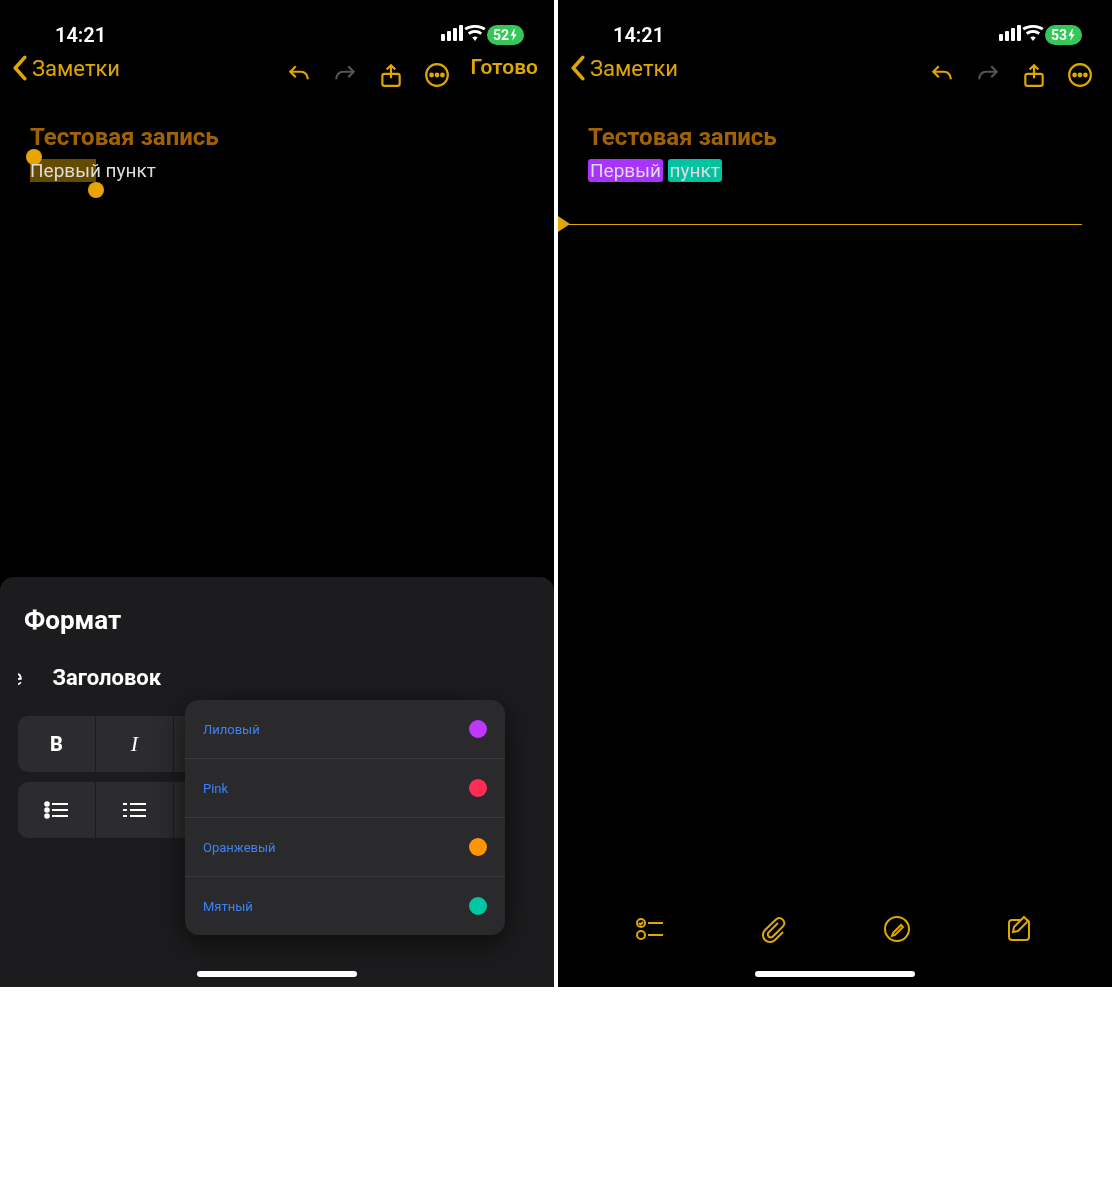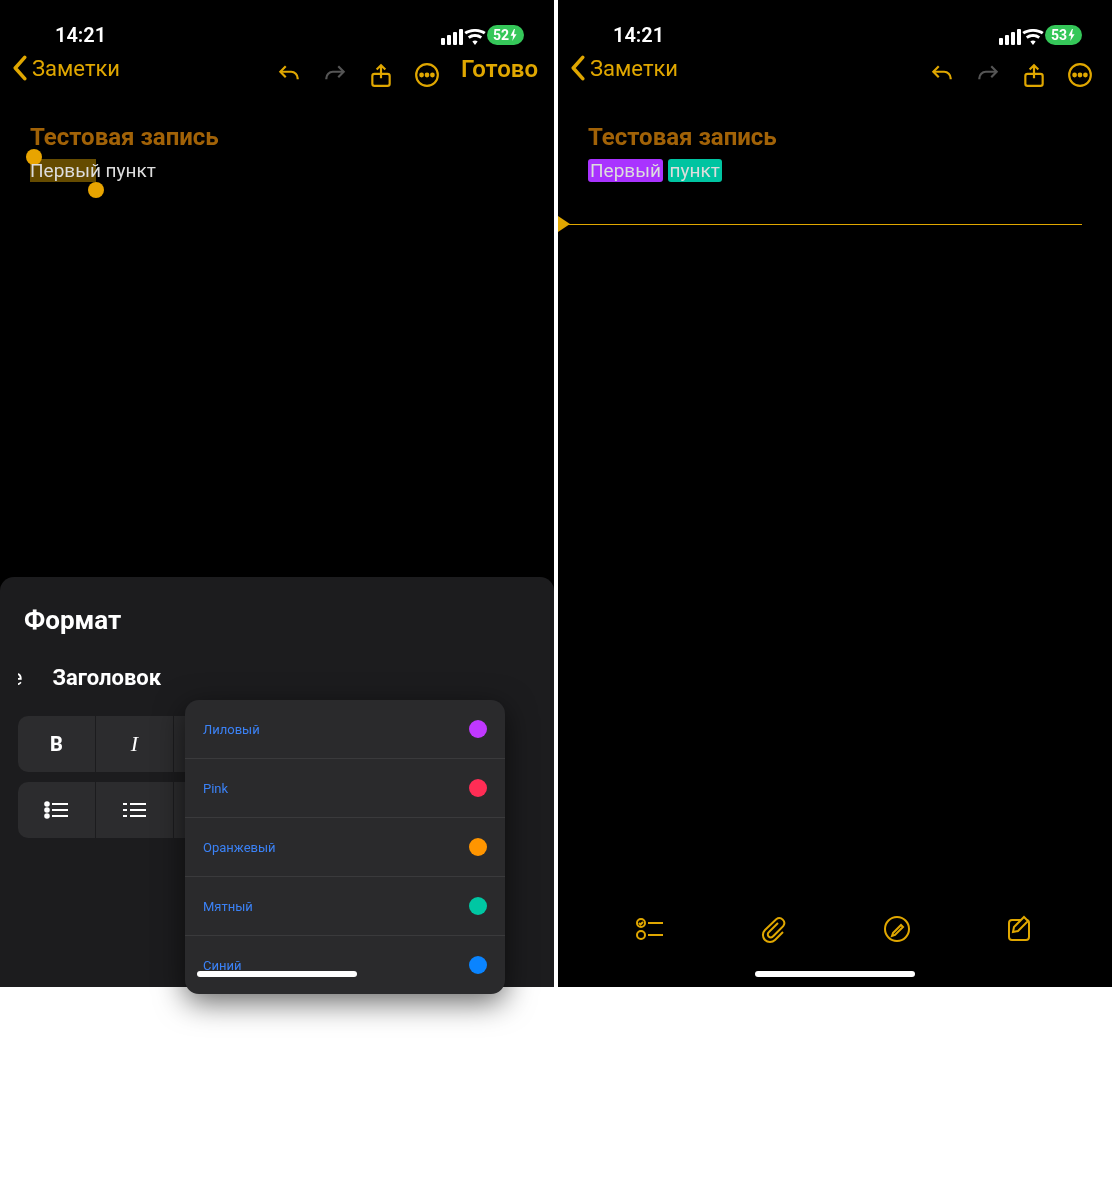--- a/index.html
+++ b/index.html
@@ -28,21 +28,21 @@
   
   .status-bar {
     height: 55px;
     display: flex;
     justify-content: space-between;
     align-items: center;
     padding: 15px 30px 0 55px;
     font-size: 20px;
     font-weight: 600;
   }
-  .status-right { display: flex; align-items: flex-end; gap: 1px; }
+  .status-right { display: flex; align-items: flex-start; gap: 1px; }
   .signal-bars { display: flex; align-items: flex-end; gap: 2px; }
   .signal-bars span { width: 4px; background: #fff; border-radius: 1px; }
   .signal-bars span:nth-child(1){height:7px;}
   .signal-bars span:nth-child(2){height:10px;}
   .signal-bars span:nth-child(3){height:13px;}
   .signal-bars span:nth-child(4){height:16px;}
   .wifi-icon { width: 22px; height: 16px; }
   .battery-pill {
     background: #35c759;
     border-radius: 10px;
@@ -66,21 +66,21 @@
   .nav-back { display: flex; align-items: center; color: #e0a700; font-size: 22px; }
   .nav-back svg { width: 16px; height: 26px; margin-right: 4px; }
   .nav-spacer { flex: 1; }
   .nav-btn {
     width: 40px; height: 40px;
     display: flex; align-items: center; justify-content: center;
     color: #e0a700;
   }
   .nav-btn.disabled { color: #555; }
   .nav-btn svg { width: 26px; height: 26px; }
-  .nav-done { color: #e0a700; font-size: 24px; font-weight: 600; padding: 0 4px 0 8px; }
+  .nav-done { color: #e0a700; font-size: 21px; font-weight: 600; padding: 0 4px 0 8px; }
   
   .note-body { padding: 8px 30px; }
   .note-title { font-size: 24px; font-weight: 700; color: #a16207; margin-bottom: 8px; }
   .note-line { font-size: 19px; color: #ddd; position: relative; }
   
   .sel-wrap { position: relative; display: inline-block; }
   .sel-highlight {
     position: absolute;
     left: 0; top: 0; bottom: 0;
     width: 66px;
@@ -315,24 +315,20 @@
       <span class="swatch" style="background:#ff2d55"></span>
     </div>
     <div class="color-row">
       <span>Оранжевый</span>
       <span class="swatch" style="background:#ff9500"></span>
     </div>
     <div class="color-row">
       <span>Мятный</span>
       <span class="swatch" style="background:#00c7a3"></span>
     </div>
-    <div class="color-row">
-      <span>Синий</span>
-      <span class="swatch" style="background:#0a84ff"></span>
-    </div>
   </div>
 
   <span class="edge-letter">E</span>
 
   <div class="format-panel">
     <div class="format-title">Формат</div>
     <div class="style-row">
       <span>ие</span>
       <span class="style-heading">Заголовок</span>
     </div>

